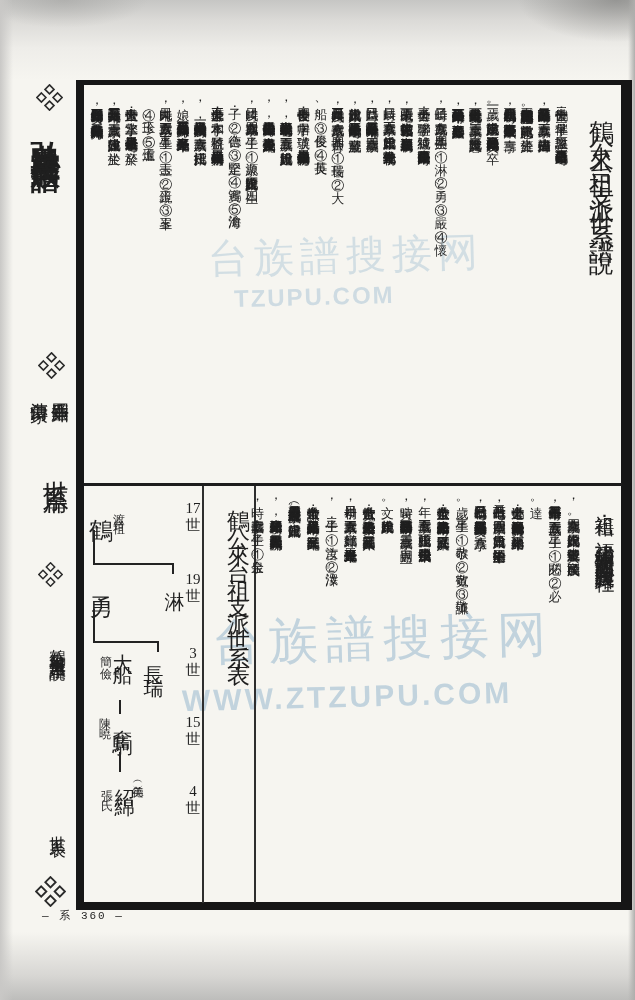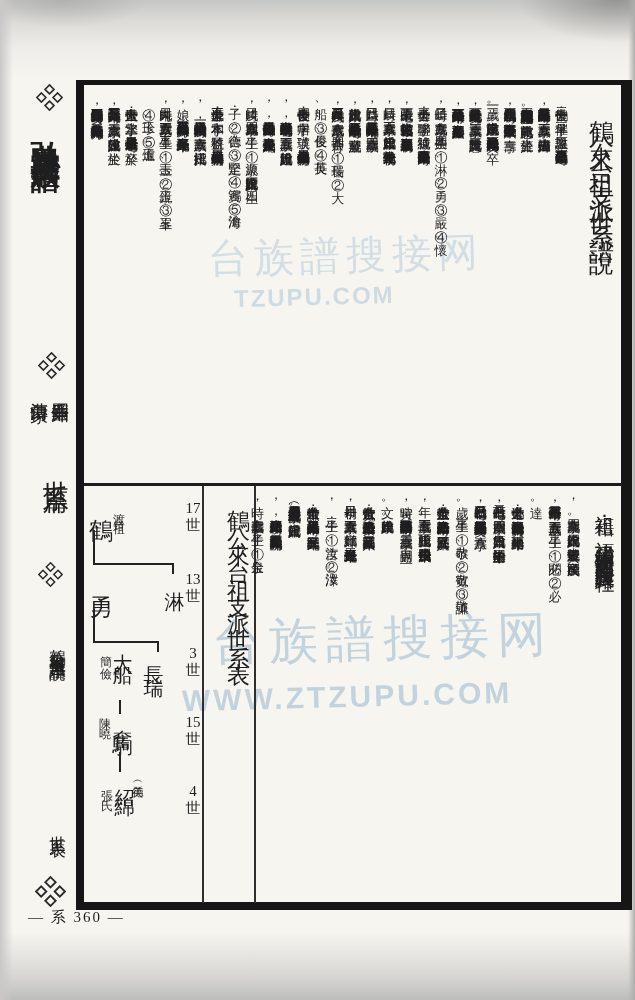--- a/index.html
+++ b/index.html
@@ -52,22 +52,22 @@
   .tline{position:absolute;background:#232323;}
 
   
   .v{position:absolute;writing-mode:vertical-rl;text-orientation:upright;white-space:nowrap;}
   .book-title{left:26px;top:118px;font-size:29px;letter-spacing:3.5px;font-weight:bold;}
   .motto{left:28px;top:388px;height:82px;font-size:18px;}
   .motto span{display:block;line-height:21px;letter-spacing:1px;}
   .section-name{left:38px;top:460px;font-size:26px;letter-spacing:4px;}
   .subsection{left:46px;top:636px;font-size:16.5px;letter-spacing:1.5px;}
   .subsection2{left:46px;top:822px;font-size:16.5px;letter-spacing:3px;}
-  .pagenum{position:absolute;left:28px;top:908px;width:110px;text-align:left;
-    font-size:15px;letter-spacing:2px;}
+  .pagenum{position:absolute;left:28px;top:908px;width:110px;text-align:center;
+    font-size:11px;letter-spacing:2px;font-family:Liberation Mono, monospace;}
 
   .orn{position:absolute;}
 
   
   .wm{position:absolute;pointer-events:none;font-family:"Liberation Sans","DejaVu Sans",sans-serif;
       color:#8fb3cc;white-space:nowrap;transform:rotate(-1.5deg);}
   .wm1a{left:208px;top:228px;font-size:40px;opacity:.34;letter-spacing:6px;}
   .wm1b{left:234px;top:283px;font-size:24px;font-weight:bold;opacity:.38;letter-spacing:2px;}
   .wm2a{left:212px;top:606px;font-size:49px;opacity:.5;letter-spacing:8px;}
   .wm2b{left:182px;top:680px;font-size:30px;font-weight:bold;opacity:.5;letter-spacing:3px;}
@@ -188,21 +188,21 @@
     <p class="ind">時，享壽七〇歲。生一子；①金泉。</p>
   </div>
 
   <div class="tree-title">鶴公來台祖支派世系表</div>
 
   <div class="genlabel" style="top:500px">
     <span>17</span>
     <span>世</span>
   </div>
   <div class="genlabel" style="top:571px">
-    <span>13</span>
+    <span>19</span>
     <span>世</span>
   </div>
   <div class="genlabel" style="top:645px">
     <span>3</span>
     <span>世</span>
   </div>
   <div class="genlabel" style="top:714px">
     <span>15</span>
     <span>世</span>
   </div>

